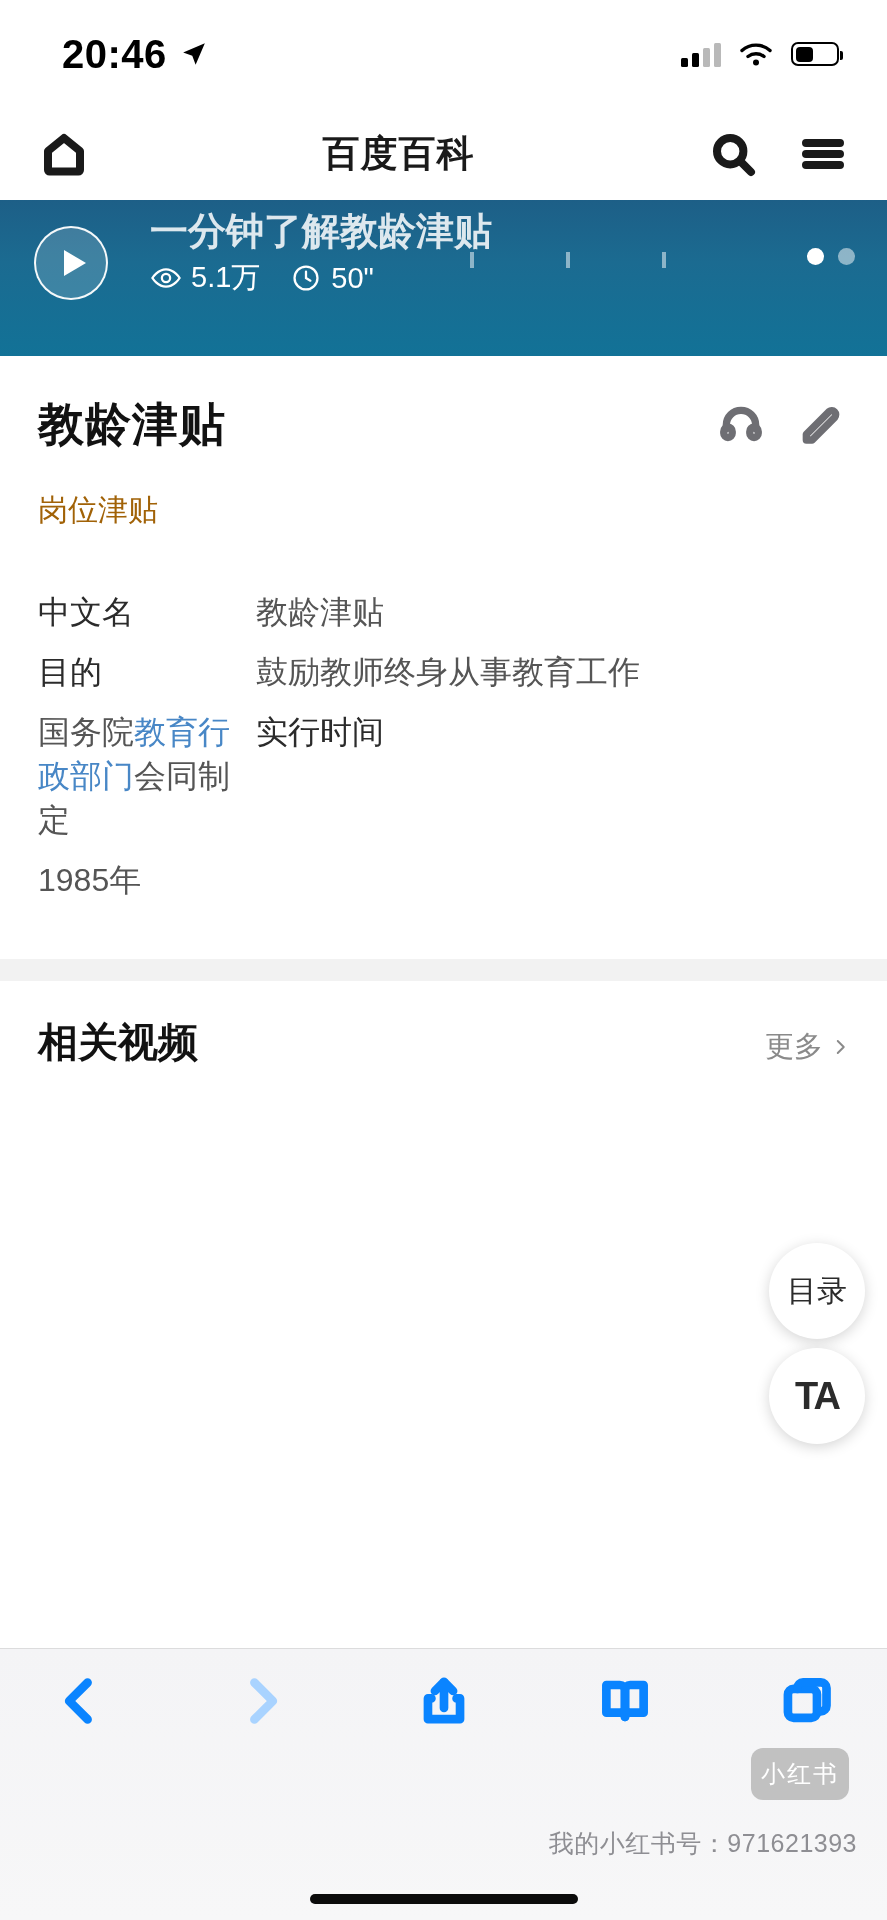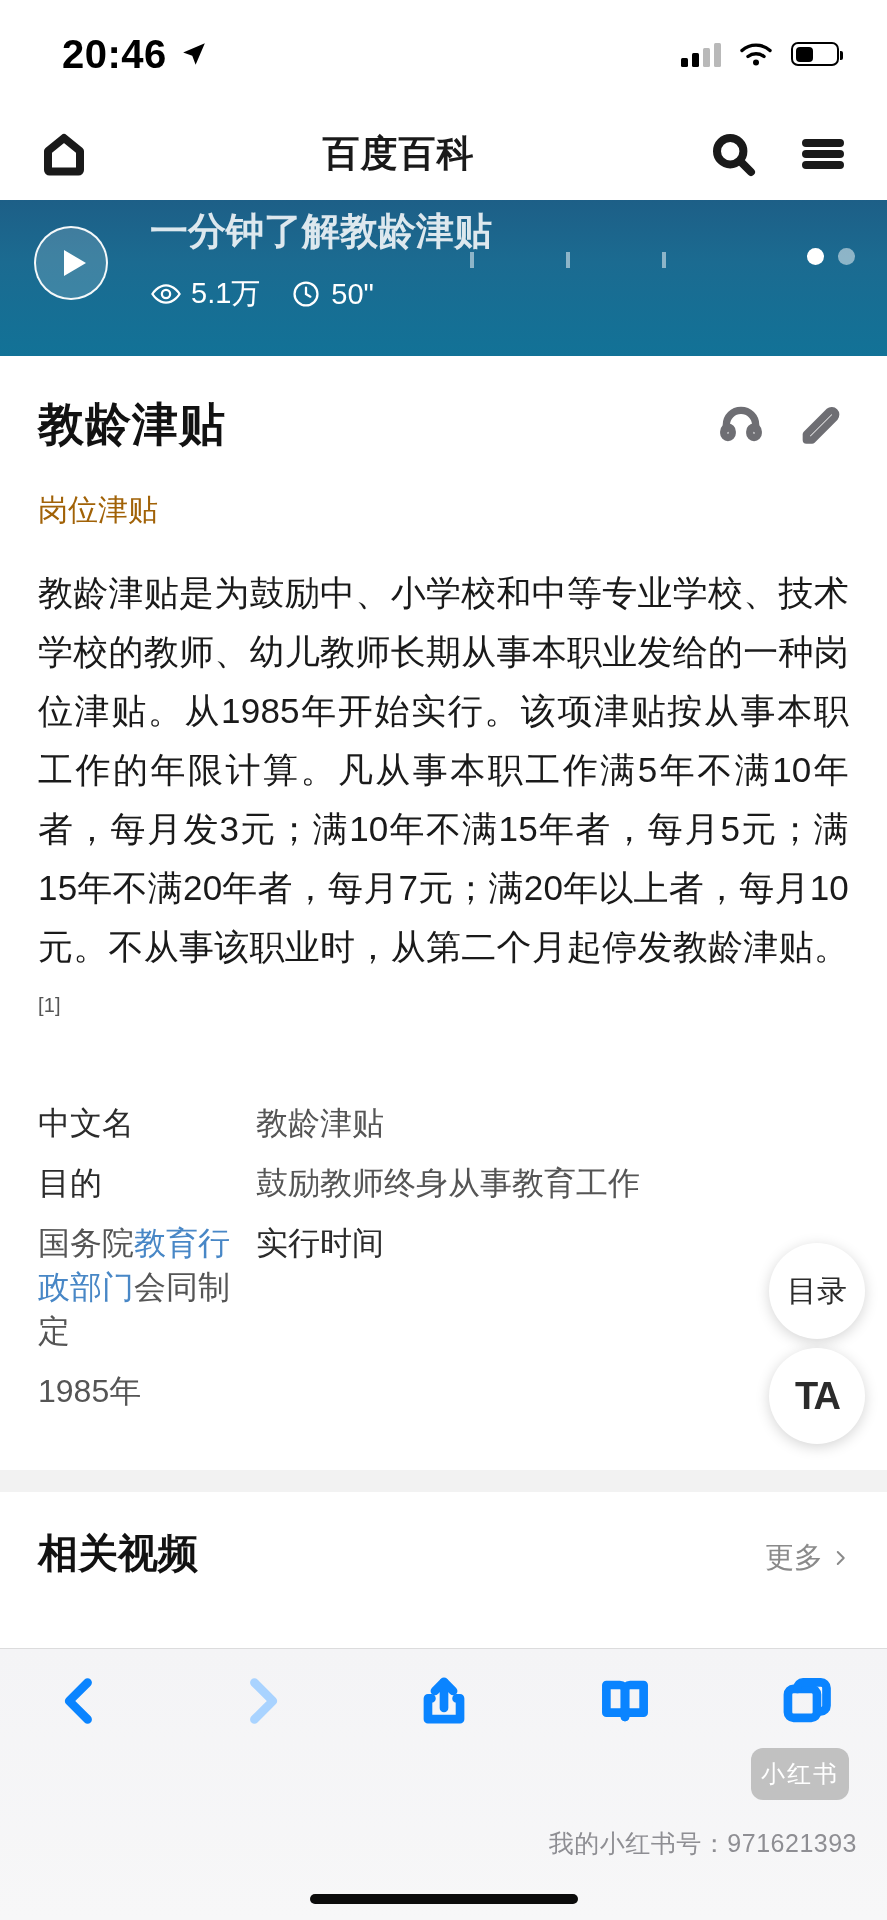--- a/index.html
+++ b/index.html
@@ -103,21 +103,21 @@
     width: 0; height: 0;
     border-left: 22px solid #fff;
     border-top: 13px solid transparent;
     border-bottom: 13px solid transparent;
     margin-left: 7px;
   }
   .video-meta {
     position: absolute;
     left: 150px; top: 58px;
     display: flex; align-items: center; gap: 30px;
-    color: #fff; font-size: 29px; margin-top: 16px;
+    color: #fff; font-size: 29px;
   }
   .video-meta span.m { display: flex; align-items: center; gap: 9px; }
   .banner-dots {
     position: absolute; right: 32px; top: 48px;
     display: flex; gap: 14px;
   }
   .banner-dots i { width: 17px; height: 17px; border-radius: 50%; background: #ffffff; display:block; }
   .banner-dots i.dim { background: rgba(255,255,255,0.5); }
   .ticks { position:absolute; left:470px; top:52px; display:flex; gap:92px; }
   .ticks i { width:4px; height:16px; background:rgba(255,255,255,0.5); display:block;}
@@ -339,23 +339,20 @@
       <div class="icon-btn">
         <svg width="44" height="44" viewBox="0 0 24 24">
           <path class="stroke-gray" d="M4 20.2h3.1L19.5 7.8a2.2 2.2 0 0 0-3.1-3.1L4 17.1z"></path>
         </svg>
       </div>
     </div>
   </div>
 
   <div class="subtitle">岗位津贴</div>
 
-  <div class="body-text">
-    <span>教龄津贴是为鼓励中、小学校和中等专业学校、技术学校的教师、幼儿教师长期从事本职业发给的一种岗位津贴。从1985年开始实行。该项津贴按从事本职工作的年限计算。凡从事本职工作满5年不满10年者，每月发3元；满10年不满15年者，每月5元；满15年不满20年者，每月7元；满20年以上者，每月10元。不从事该职业时，从第二个月起停发教龄津贴。</span><span class="sup">[1]</span>
-  </div>
 
   <div class="info-table">
     <div class="info-key">中文名</div>
     <div class="info-val">教龄津贴</div>
 
     <div class="info-key">目的</div>
     <div class="info-val">鼓励教师终身从事教育工作</div>
 
     <div class="info-val"><span>国务院</span><a href="#">教育行政部门</a><span>会同制定</span></div>
 

